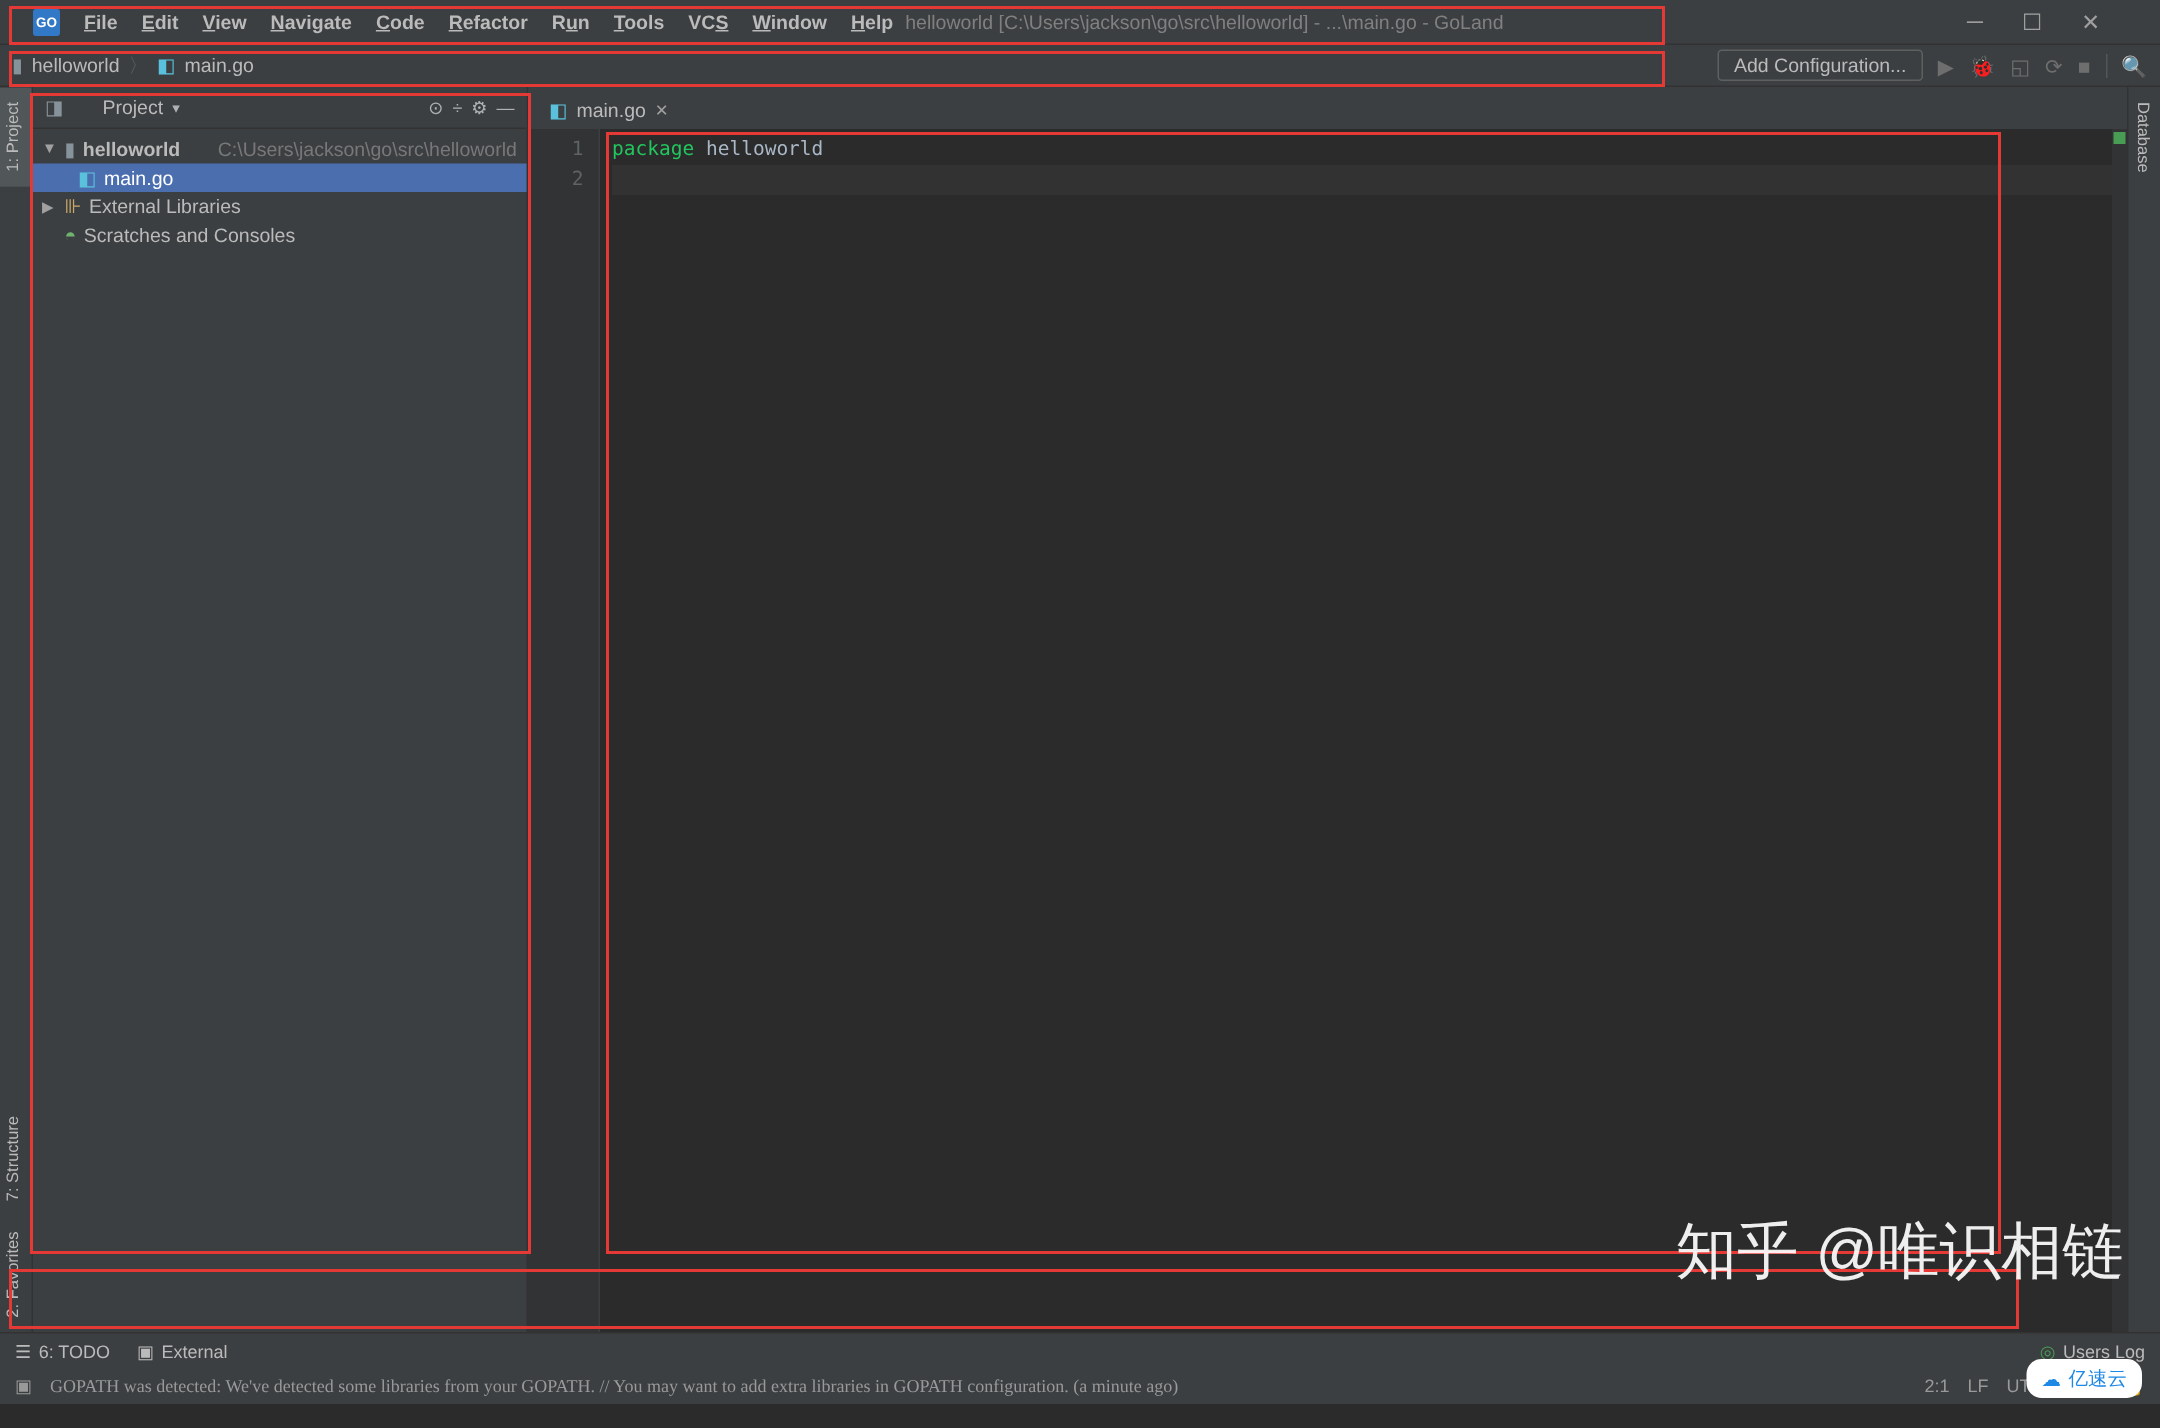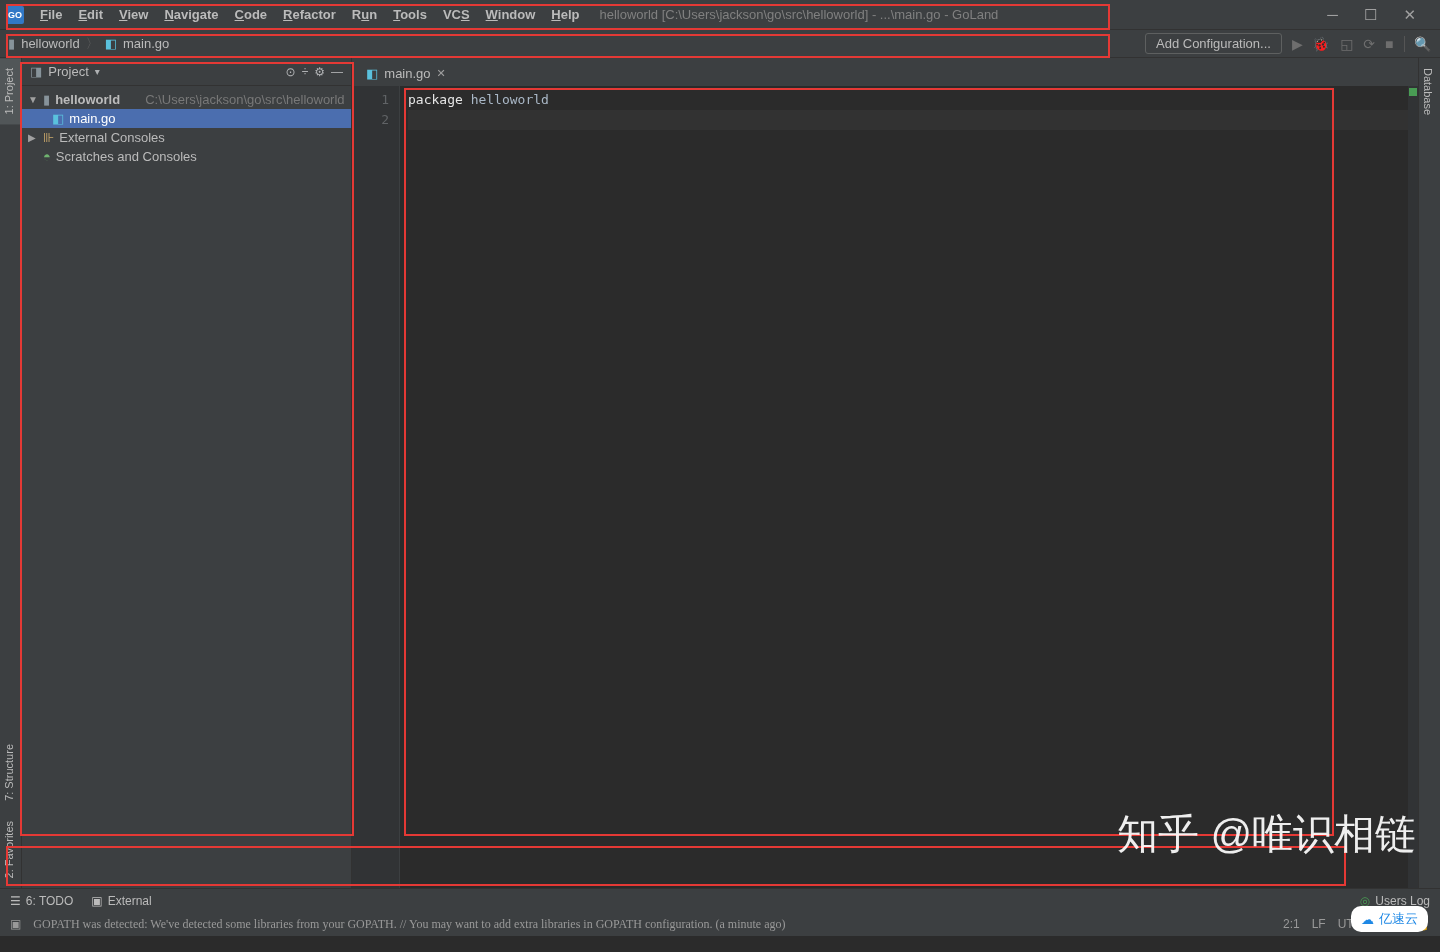--- a/index.html
+++ b/index.html
@@ -11,21 +11,21 @@
   font-size: 13px;
   color: #bbbbbb;
   overflow: hidden;
   position: relative;
 }
 .menubar {
   height: 30px;
   background: #3c3f41;
   display: flex;
   align-items: center;
-  padding: 0 6px;
+  padding: 0 22px;
   border-bottom: 1px solid #323232;
 }
 .go-logo {
   width: 18px; height: 18px;
   background: #3178c6;
   color: #fff;
   font-size: 9px;
   font-weight: bold;
   display: flex;
   align-items: center;
@@ -34,21 +34,20 @@
   margin-right: 8px;
 }
 .menu-item {
   padding: 4px 8px;
   cursor: pointer;
   color: #bbbbbb;
   font-weight: bold;
 }
 .underline { text-decoration: underline; }
 .window-title {
-  margin-left: 12px;
   color: #808080;
   flex: 1;
 }
 .window-controls {
   display: flex;
   gap: 26px;
   padding-right: 18px;
   color: #a0a0a0;
 }
 .win-btn { cursor: pointer; font-size: 15px; }
@@ -111,21 +110,21 @@
 }
 .panel-header {
   height: 28px;
   background: #3c3f41;
   display: flex;
   align-items: center;
   padding: 0 8px;
   border-bottom: 1px solid #323232;
   gap: 6px;
 }
-.panel-title { font-weight: normal; }
+.panel-title { font-weight: normal; margin-left: 20px; }
 .panel-header .spacer { flex: 1; }
 .hdr-icon { color: #afb1b3; font-size: 12px; cursor: pointer; }
 .tree {
   padding: 4px 0;
   font-size: 13px;
 }
 .tree-row {
   display: flex;
   align-items: center;
   padding: 2px 6px;
@@ -191,21 +190,21 @@
 .code {
   flex: 1;
   padding: 4px 8px;
   font-family: "Consolas", monospace;
   font-size: 13px;
   line-height: 20px;
 }
 .code .current-line {
   background: #323232;
 }
-.kw { color: #e5e5e5; }
+.kw { color: #22c55e; }
 .ident { color: #a9b7c6; }
 .right-rail {
   width: 22px;
   background: #3c3f41;
   border-left: 1px solid #323232;
 }
 .right-tab {
   writing-mode: vertical-rl;
   padding: 10px 3px;
   font-size: 11px;
@@ -354,21 +353,21 @@
         <span class="tree-label bold">helloworld</span>
         <span class="tree-path">C:\Users\jackson\go\src\helloworld</span>
       </div>
       <div class="tree-row selected indent-1">
         <span class="go-file-icon">◧</span>
         <span class="tree-label">main.go</span>
       </div>
       <div class="tree-row">
         <span class="tree-arrow">▶</span>
         <span class="lib-icon">⊪</span>
-        <span class="tree-label">External Consoles</span>
+        <span class="tree-label">External Libraries</span>
       </div>
       <div class="tree-row">
         <span class="tree-arrow"></span>
         <span class="scratch-icon">◓</span>
         <span class="tree-label">Scratches and Consoles</span>
       </div>
     </div>
   </div>
 
   <div class="editor-area">

